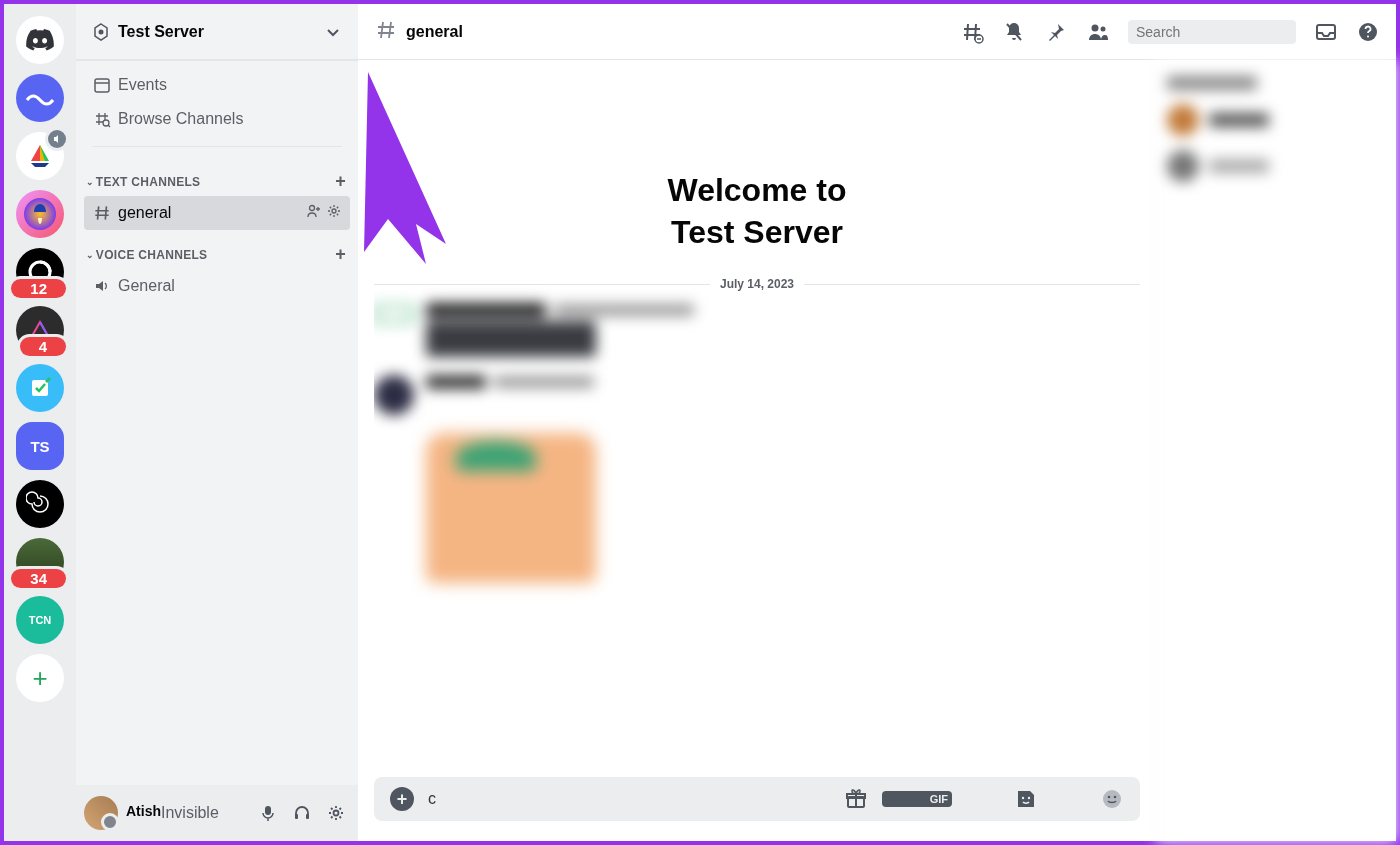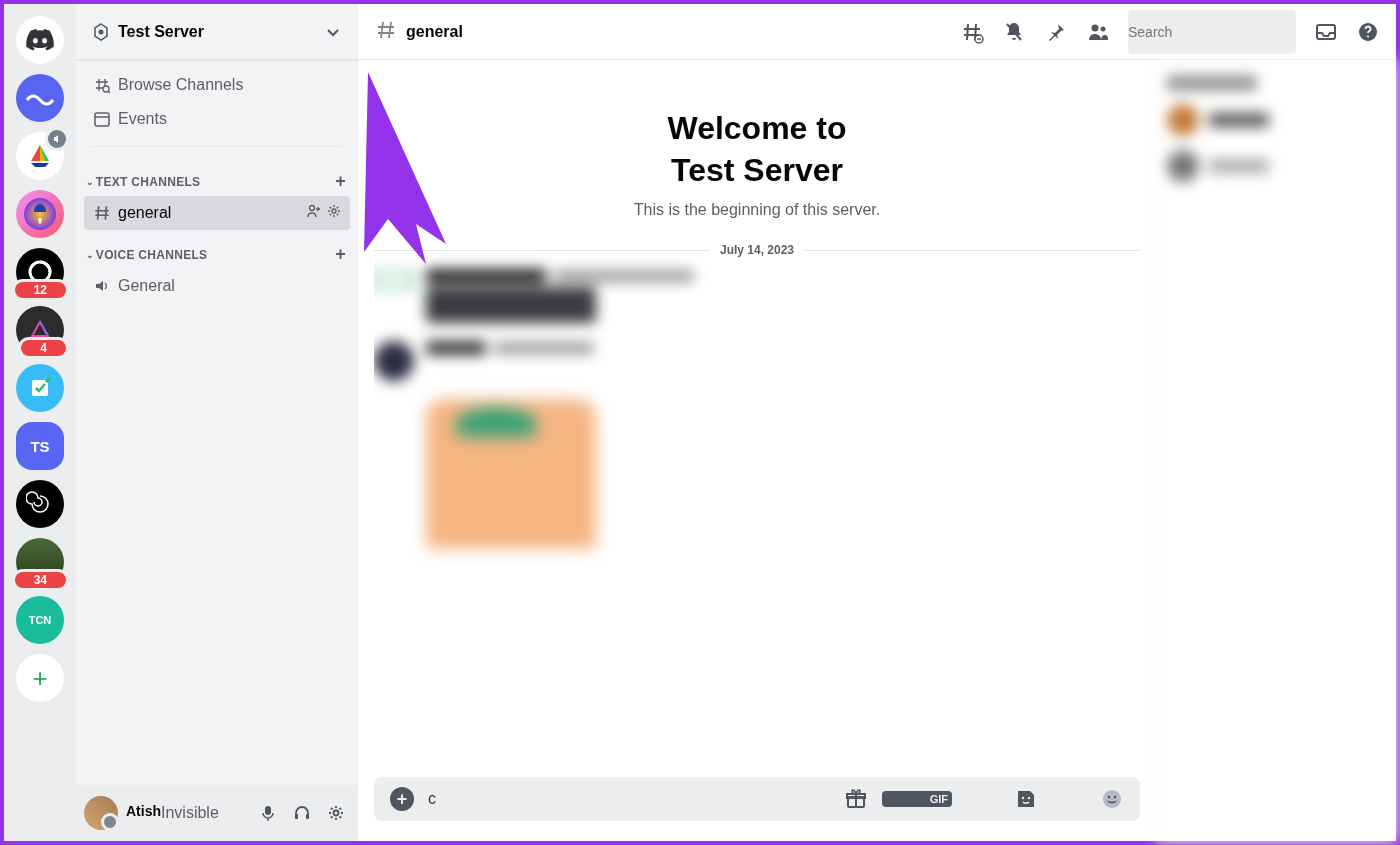--- a/index.html
+++ b/index.html
@@ -10,21 +10,21 @@
 .win-buttons { display: flex; gap: 18px; color: #4f5660; font-size: 14px; }
 .win-buttons span { cursor: pointer; }
 .main-area { flex: 1; display: flex; min-height: 0; }
 
 
 .server-rail { width: 72px; background: #ebedef; display: flex; flex-direction: column; align-items: center; padding-top: 12px; gap: 10px; overflow: hidden; }
 .server-pill { width: 48px; height: 48px; border-radius: 24px; background: #fff; display: flex; align-items: center; justify-content: center; position: relative; cursor: pointer; }
 .server-pill.home { background: #fff; }
 .server-pill .discord-logo { width: 28px; height: 22px; }
 .server-pill.purple-wave { background: #5865f2; }
-.server-pill .badge { position: absolute; bottom: -2px; right: -2px; background: #ed4245; color: #fff; font-size: 12px; border-radius: 10px; padding: 1px 19px; font-weight: 700; box-shadow: 0 0 0 3px #ebedef; }
+.server-pill .badge { position: absolute; bottom: -2px; right: -2px; background: #ed4245; color: #fff; font-size: 15px; border-radius: 10px; padding: 1px 19px; font-weight: 700; box-shadow: 0 0 0 3px #ebedef; }
 .server-pill .mini-badge { position: absolute; top: -2px; right: -2px; width: 18px; height: 18px; border-radius: 50%; background: #747f8d; box-shadow: 0 0 0 3px #ebedef; display:flex; align-items:center; justify-content:center; }
 .server-pill.sailboat { background: #fff; }
 .server-pill.wizard { background: linear-gradient(135deg, #f093fb 0%, #f5576c 100%); }
 .server-pill.black-circle { background: #000; color:#fff; font-weight:700; font-size:12px; }
 .server-pill.triangle { background: #2c2c2c; }
 .server-pill.check { background: #23a55a; }
 .server-pill.ts { background: #5865f2; color:#fff; font-weight:700; font-size:15px; }
 .server-pill.spiral { background: #000; }
 .server-pill.green-face { background: linear-gradient(135deg,#3a3a3a,#1a1a1a); }
 .server-pill.teal { background: #1abc9c; color:#fff; font-weight:700; font-size:11px; }
@@ -55,27 +55,27 @@
 .user-controls { display:flex; gap:6px; color:#4f5660; }
 .user-controls .ctl { width:28px; height:28px; display:flex; align-items:center; justify-content:center; cursor:pointer; border-radius:4px; }
 
 
 .chat-area { flex:1; display:flex; flex-direction:column; background:#fff; min-width:0; }
 .chat-header { height:56px; display:flex; align-items:center; padding:0 16px; border-bottom:1px solid #e3e5e8; gap:8px; }
 .chat-header .hash { color:#80848e; }
 .chat-title { font-weight:600; font-size:16px; color:#060607; flex:1; }
 .header-actions { display:flex; align-items:center; gap:18px; color:#4f5660; }
 .header-actions .act { cursor:pointer; display:flex; }
-.search-box { width:168px; height:44px; background:#ebedef; border-radius:4px; display:flex; align-items:center; padding:0 0; color:#5c5e66; font-size:14px; gap:6px; }
+.search-box { width:168px; height:24px; background:#ebedef; border-radius:4px; display:flex; align-items:center; padding:0 8px; color:#5c5e66; font-size:14px; gap:6px; }
 .search-box input { border:none; background:transparent; outline:none; flex:1; font-size:14px; color:#060607; }
 
 .chat-body { flex:1; display:flex; min-height:0; }
 .messages { flex:1; display:flex; flex-direction:column; overflow:hidden; padding: 0 16px; }
 .messages-scroll { flex:1; overflow-y:auto; }
-.welcome-block { text-align:center; margin-top: 48px; }
+.welcome-block { text-align:center; margin-top: 110px; }
 .welcome-title { font-size: 32px; font-weight: 800; color:#060607; line-height:1.3; }
 .welcome-sub { font-size: 16px; color:#5c5e66; margin-top: 10px; }
 .date-divider { display:flex; align-items:center; margin: 24px 0 12px; color:#5c5e66; font-size:12px; font-weight:600; }
 .date-divider .line { flex:1; height:1px; background:#e3e5e8; }
 .date-divider .date-text { padding: 0 10px; }
 .blur-row { display:flex; gap:12px; align-items:flex-start; margin-bottom:18px; }
 .blur-avatar { width:40px; height:40px; border-radius:50%; background:#2c2c44; }
 .blur-name { display:flex; gap:8px; align-items:center; margin-bottom:4px;}
 .blur-name .b1 { width:50px; height:14px; background:#333; border-radius:3px; }
 .blur-name .b2 { width:80px; height:12px; background:#999; border-radius:3px; }
@@ -193,35 +193,35 @@
           </svg>
         <span class="server-name">Test Server</span>
         <svg class="chev" width="18" height="18" viewBox="0 0 18 18">
             <path d="M4 7l5 5 5-5" stroke="#4f5660" stroke-width="2" fill="none"></path>
           </svg>
       </div>
       <div class="channel-list">
         <div class="ch-item">
           <span class="ch-icon">
               <svg width="18" height="18" viewBox="0 0 18 18">
+                <rect x="2" y="3" width="14" height="13" rx="2" fill="none" stroke="#5c5e66" stroke-width="1.5"></rect>
+                <line x1="2" y1="7" x2="16" y2="7" stroke="#5c5e66" stroke-width="1.5"></line>
+              </svg>
+            </span>
+          <span>Events</span>
+        </div>
+        <div class="ch-item">
+          <span class="ch-icon">
+              <svg width="18" height="18" viewBox="0 0 18 18">
                 <path d="M6 3v12M12 3v12M3 6h12M3 12h12" stroke="#5c5e66" stroke-width="1.3"></path>
                 <circle cx="13" cy="13" r="3" fill="#f2f3f5" stroke="#5c5e66" stroke-width="1.3"></circle>
                 <line x1="15" y1="15" x2="17" y2="17" stroke="#5c5e66" stroke-width="1.3"></line>
               </svg>
             </span>
           <span>Browse Channels</span>
-        </div>
-        <div class="ch-item">
-          <span class="ch-icon">
-              <svg width="18" height="18" viewBox="0 0 18 18">
-                <rect x="2" y="3" width="14" height="13" rx="2" fill="none" stroke="#5c5e66" stroke-width="1.5"></rect>
-                <line x1="2" y1="7" x2="16" y2="7" stroke="#5c5e66" stroke-width="1.5"></line>
-              </svg>
-            </span>
-          <span>Events</span>
         </div>
         <div class="ch-divider"></div>
 
         <div class="ch-category">
           <span class="cat-chev">⌄</span>
           <span>TEXT CHANNELS</span>
           <span class="plus">+</span>
         </div>
         <div class="ch-item selected">
           <span class="ch-icon">
@@ -348,21 +348,20 @@
       </div>
 
       <div class="chat-body">
         <div class="messages">
           <div class="messages-scroll">
             <div class="welcome-block">
               <div class="welcome-title">
                 <div>Welcome to</div>
                 <div>Test Server</div>
               </div>
-              <div class="welcome-sub">This is the beginning of this server.</div>
             </div>
             <div class="date-divider">
               <div class="line"></div>
               <span class="date-text">July 14, 2023</span>
               <div class="line"></div>
             </div>
 
             <div class="blur-row" style="filter:blur(7px)">
               <div style="width:40px;height:18px;border:2px solid #1aa35a;border-radius:3px;margin-top:2px"></div>
               <div style="flex:1">

